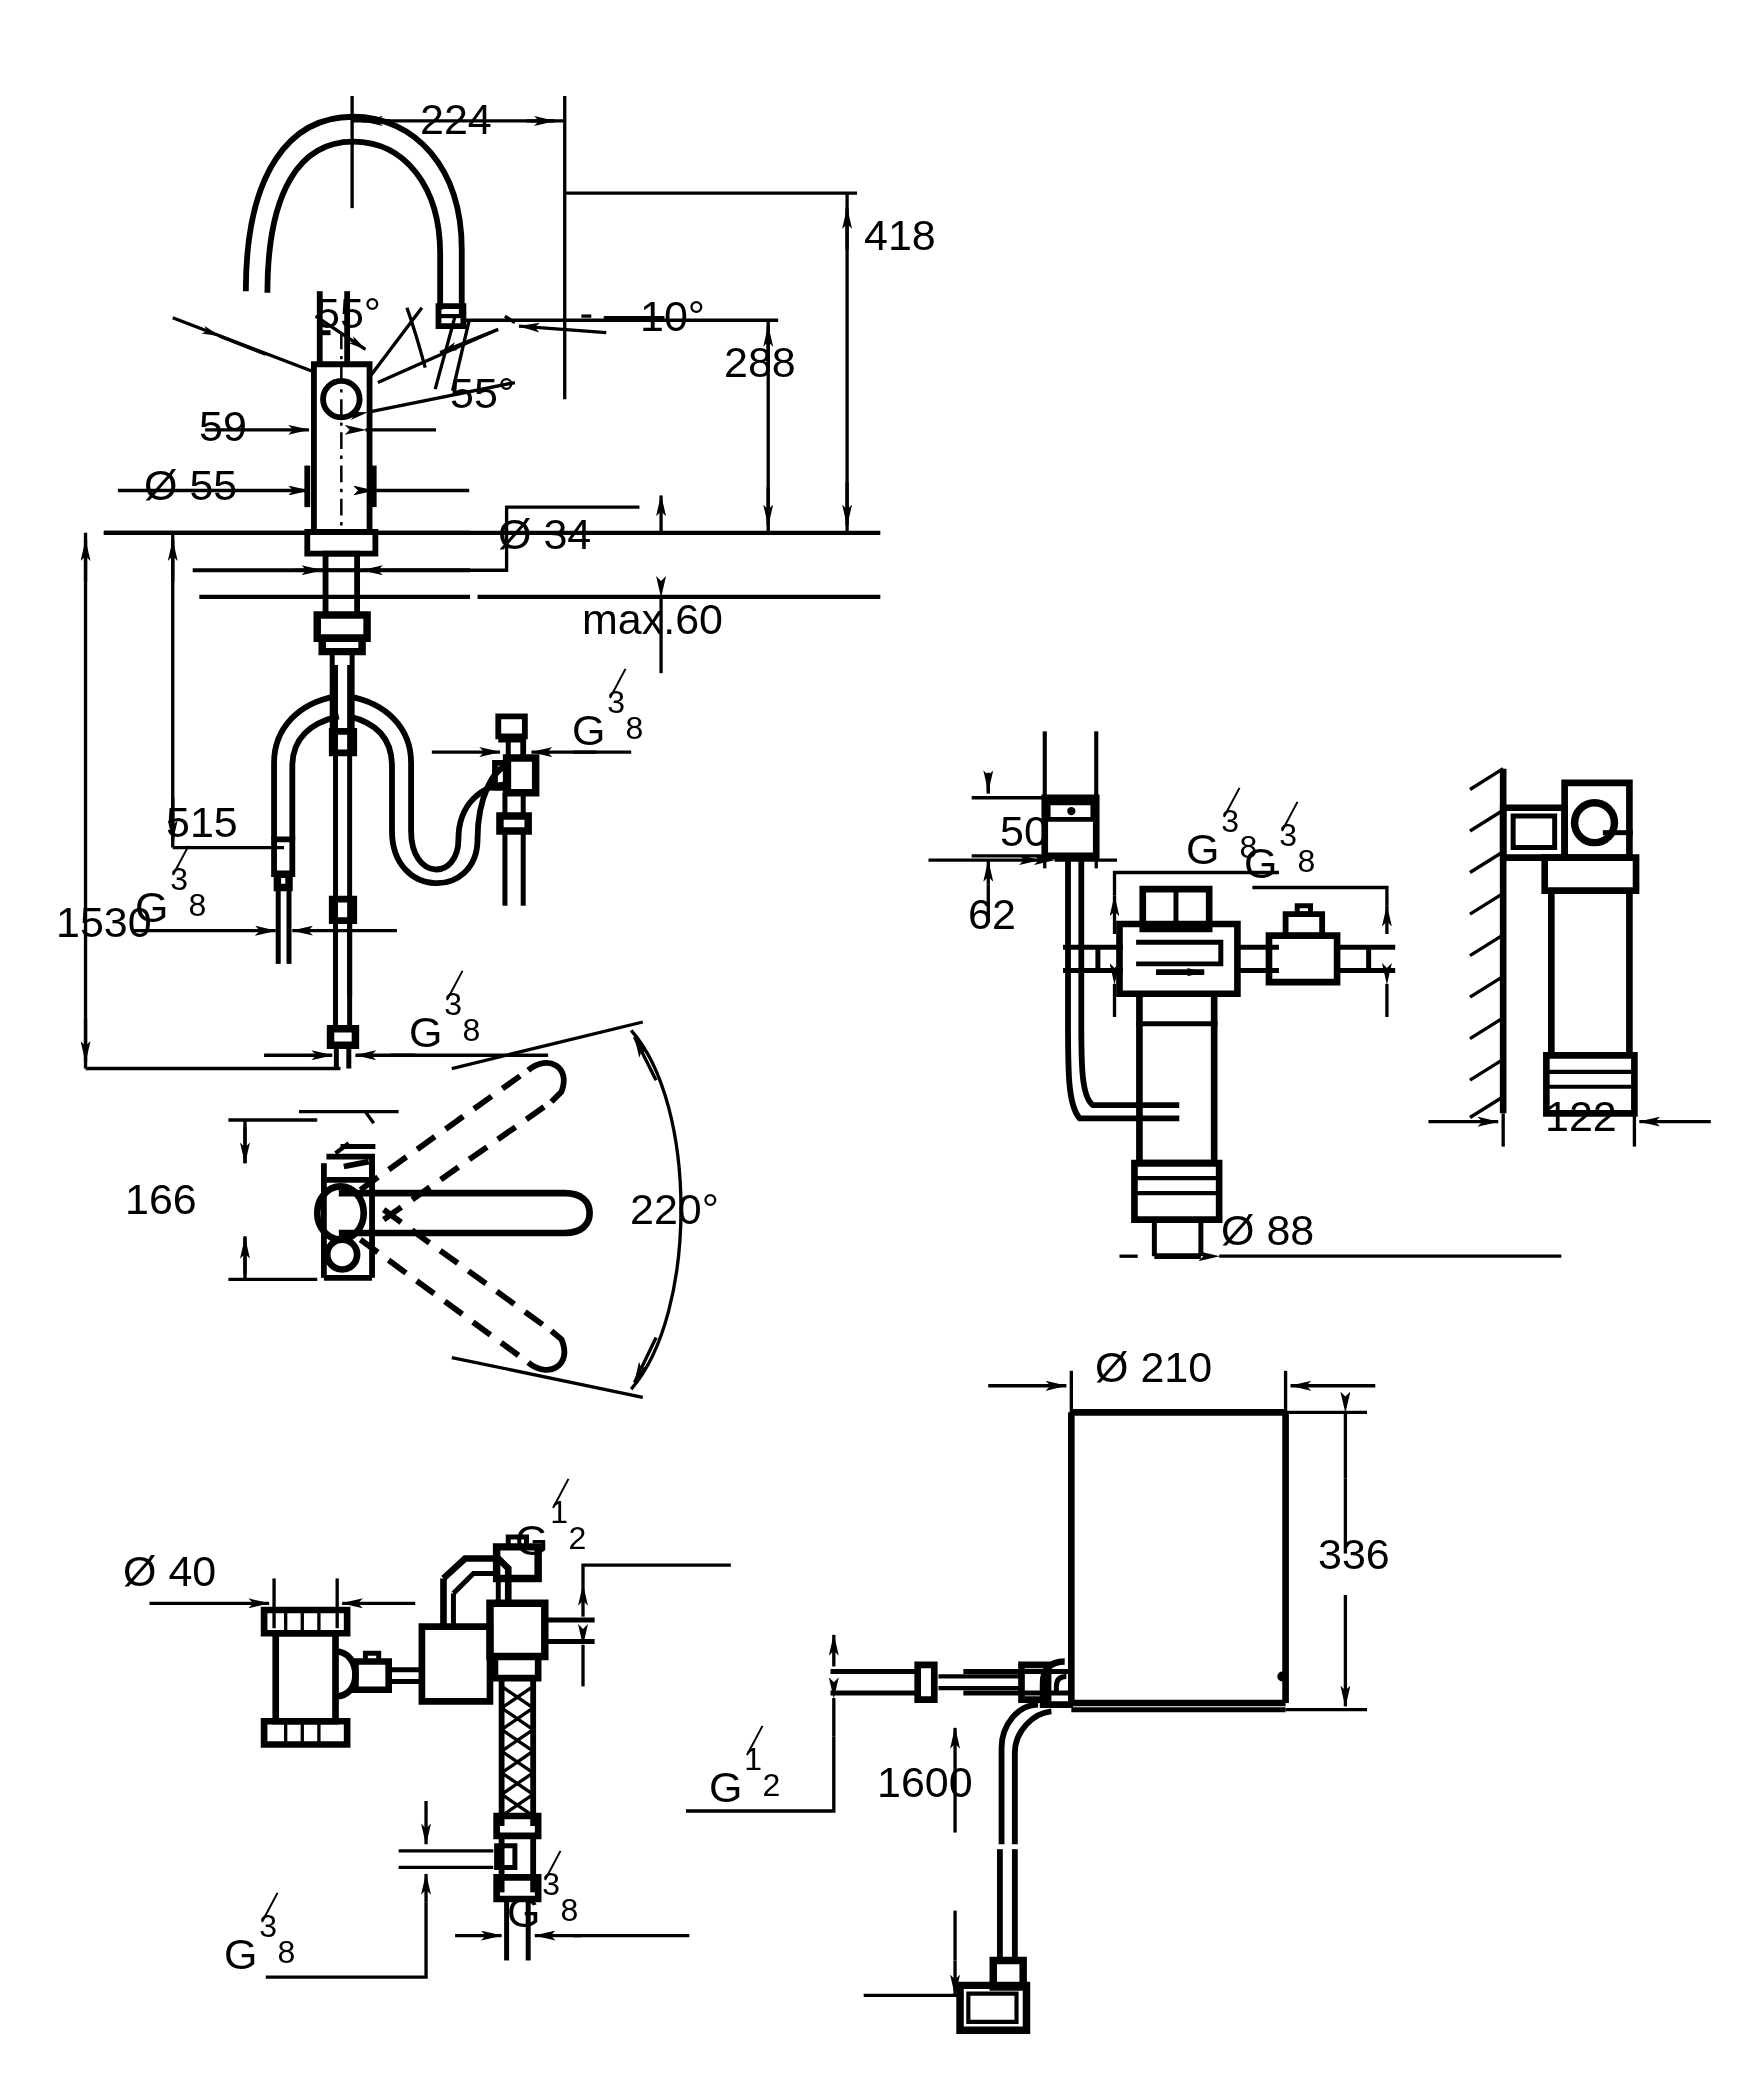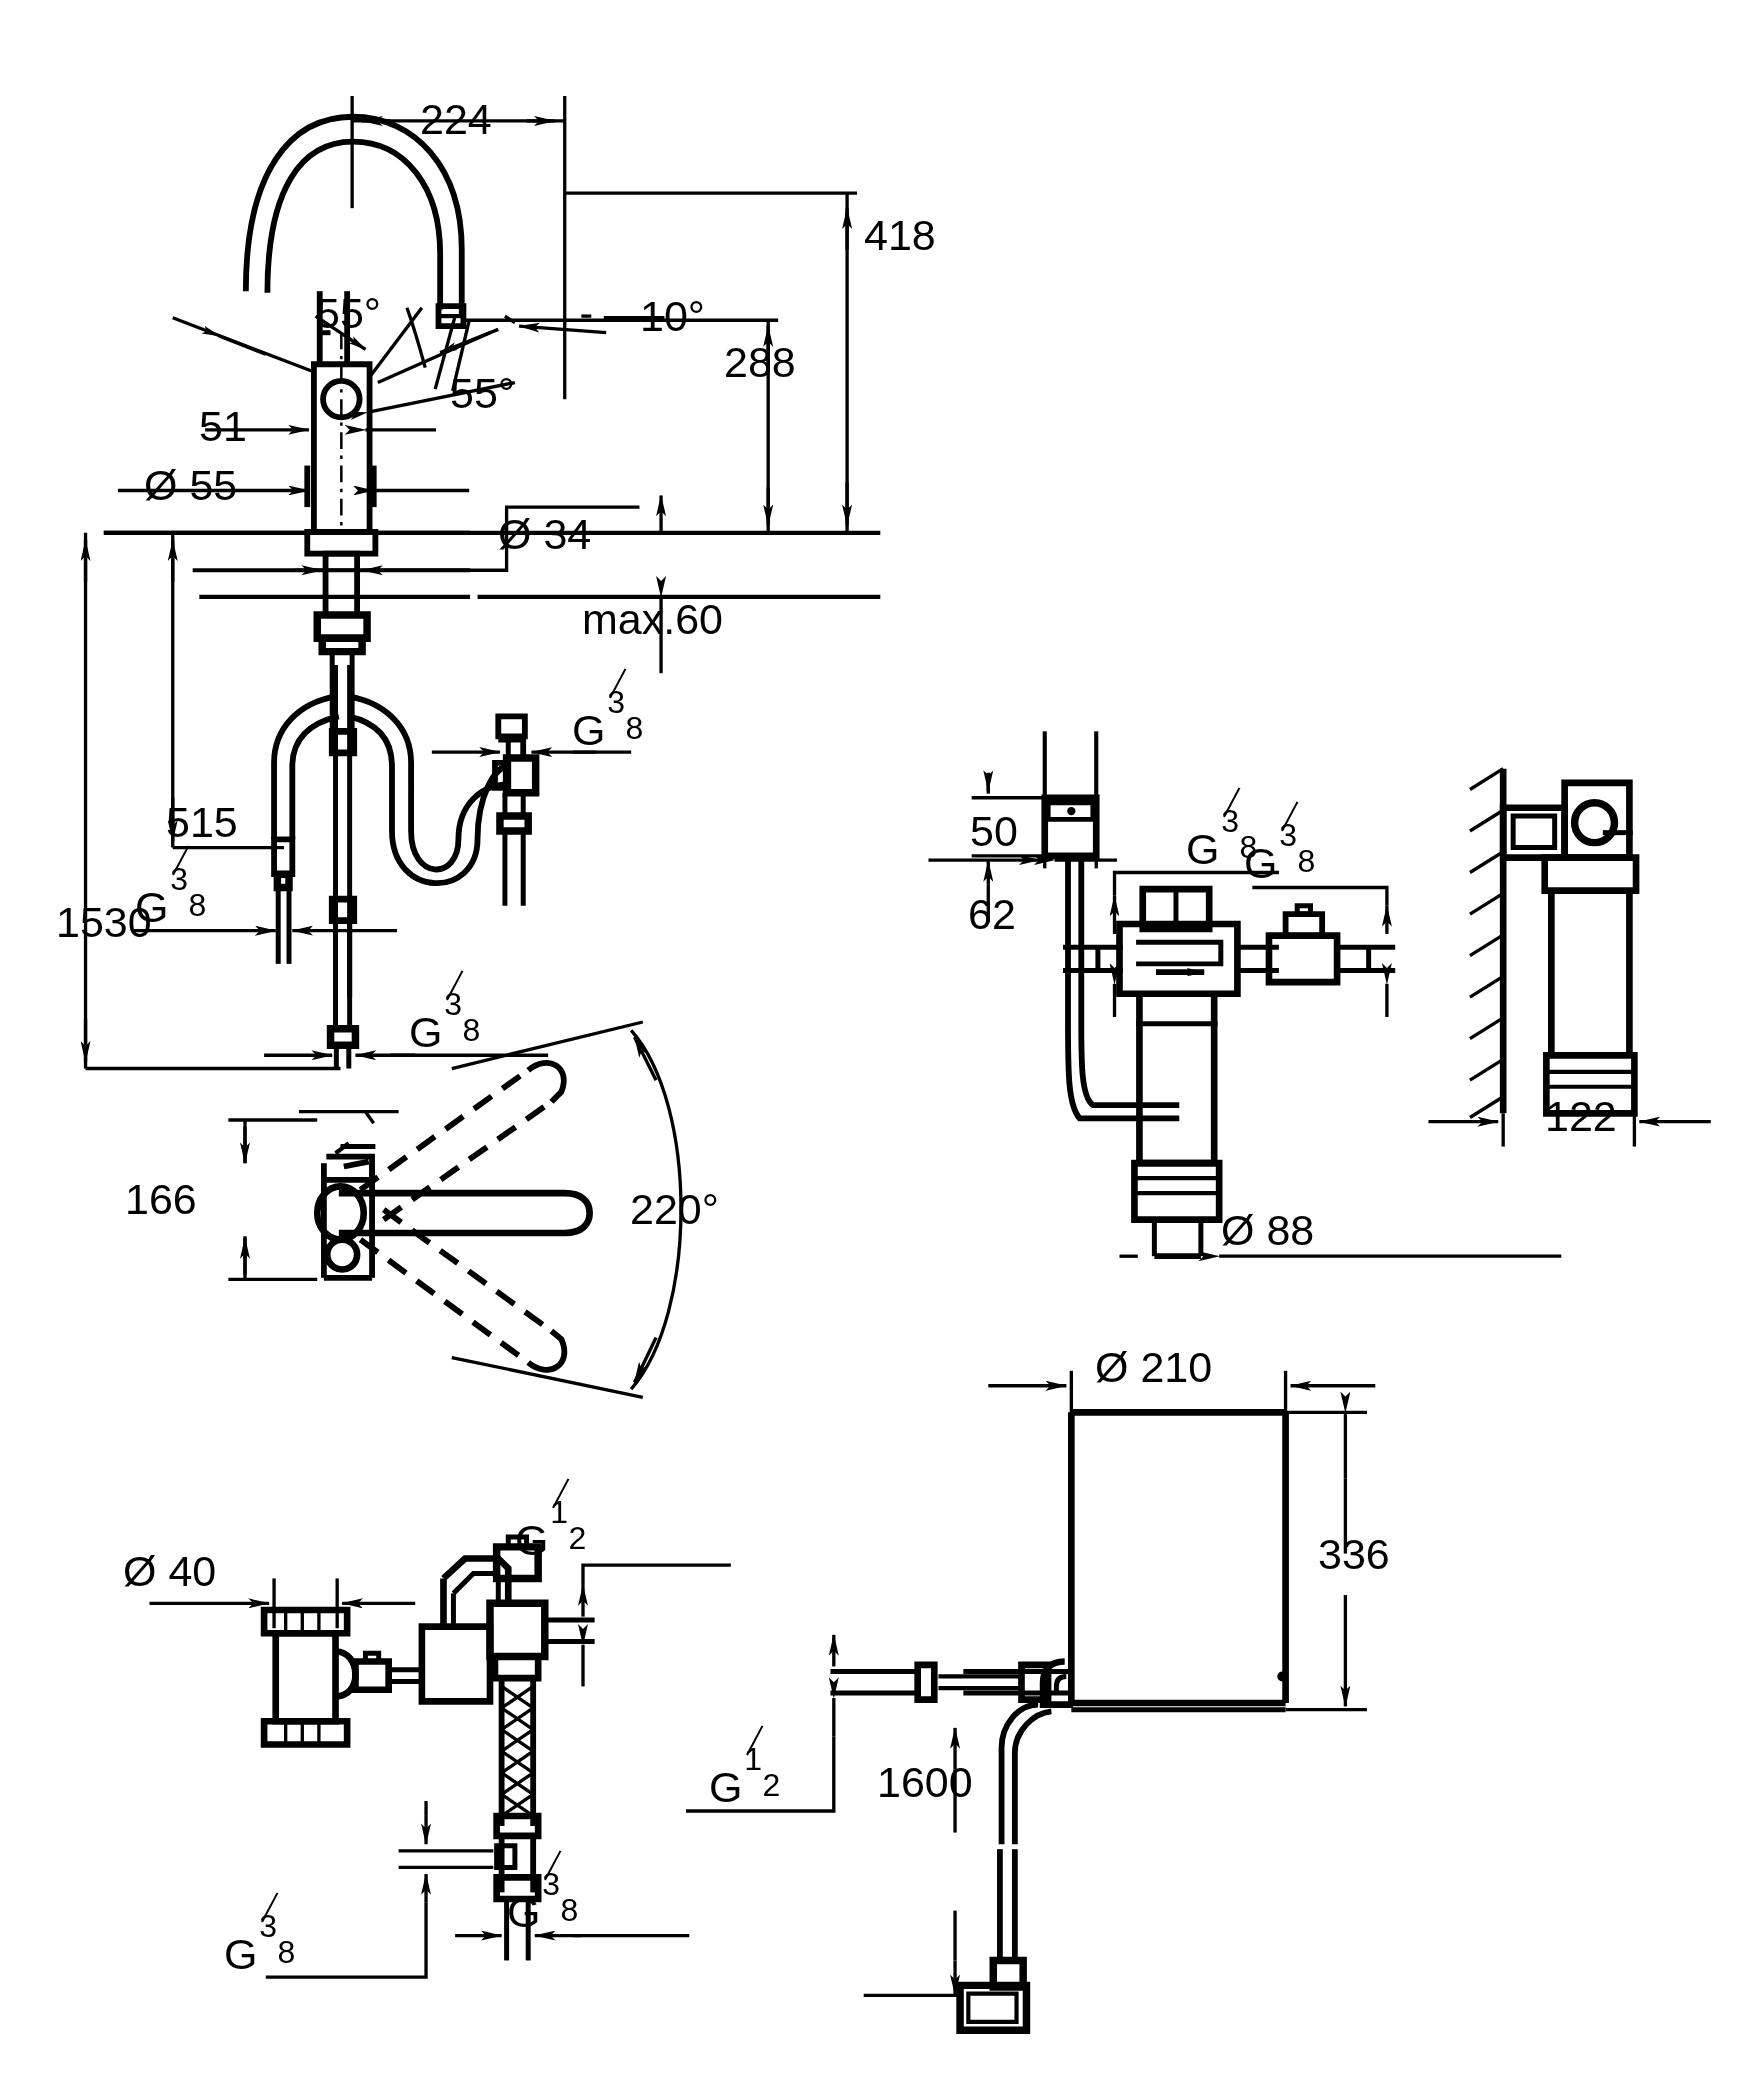--- a/index.html
+++ b/index.html
@@ -466,40 +466,40 @@
 
   </g>
 </svg>
 
 <div class="dimtext" style="left:420px;top:98px;">224</div>
 <div class="dimtext" style="left:864px;top:214px;">418</div>
 <div class="dimtext" style="left:724px;top:341px;">288</div>
 <div class="dimtext" style="left:316px;top:292px;">55°</div>
 <div class="dimtext" style="left:450px;top:372px;">55°</div>
 <div class="dimtext" style="left:640px;top:295px;">10°</div>
-<div class="dimtext" style="left:199px;top:405px;">51</div>
+<div class="dimtext" style="left:199px;top:405px;">59</div>
 <div class="dimtext" style="left:144px;top:464px;">Ø 55</div>
 <div class="dimtext" style="left:498px;top:513px;">Ø 34</div>
 <div class="dimtext" style="left:582px;top:598px;">max.60</div>
 <div class="dimtext" style="left:166px;top:801px;">515</div>
 <div class="dimtext" style="left:56px;top:901px;">1530</div>
 
 <div class="gthread" style="left:135px;top:879px;">
   <span class="gl">G</span><span class="frac"><span class="num">3</span><span class="bar"></span><span class="den">8</span></span>
 </div>
 
 <div class="gthread" style="left:572px;top:702px;">
   <span class="gl">G</span><span class="frac"><span class="num">3</span><span class="bar"></span><span class="den">8</span></span>
 </div>
 
 <div class="gthread" style="left:409px;top:1004px;">
   <span class="gl">G</span><span class="frac"><span class="num">3</span><span class="bar"></span><span class="den">8</span></span>
 </div>
 
-<div class="dimtext" style="left:970px;top:810px;">50</div>
+<div class="dimtext" style="left:1000px;top:810px;">50</div>
 <div class="dimtext" style="left:968px;top:893px;">62</div>
 <div class="dimtext" style="left:1221px;top:1209px;">Ø 88</div>
 
 <div class="gthread" style="left:1186px;top:821px;">
   <span class="gl">G</span><span class="frac"><span class="num">3</span><span class="bar"></span><span class="den">8</span></span>
 </div>
 
 <div class="gthread" style="left:1244px;top:835px;">
   <span class="gl">G</span><span class="frac"><span class="num">3</span><span class="bar"></span><span class="den">8</span></span>
 </div>

